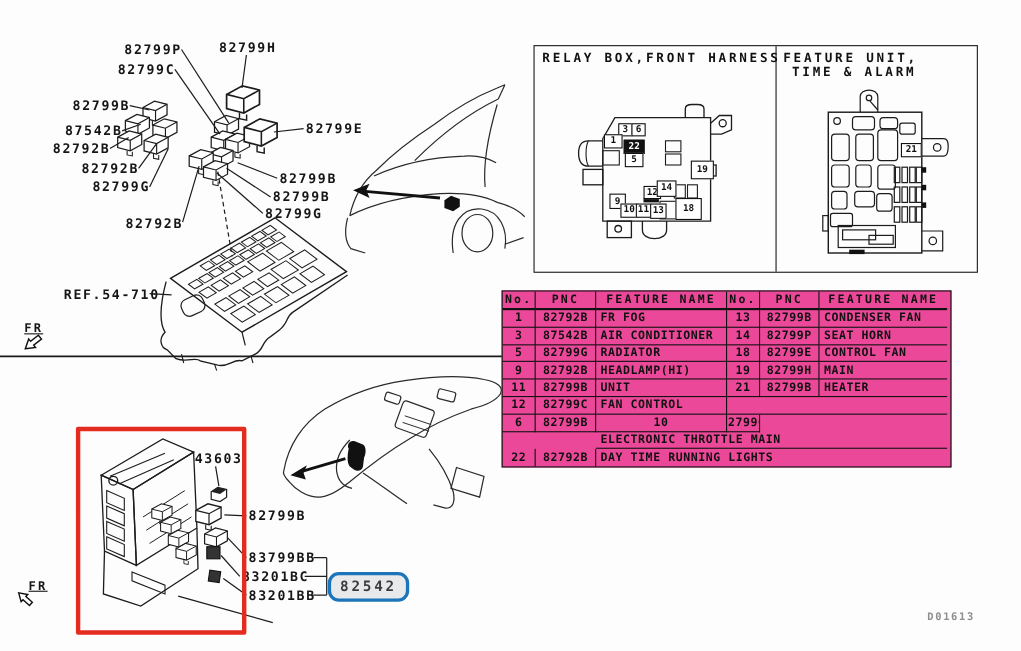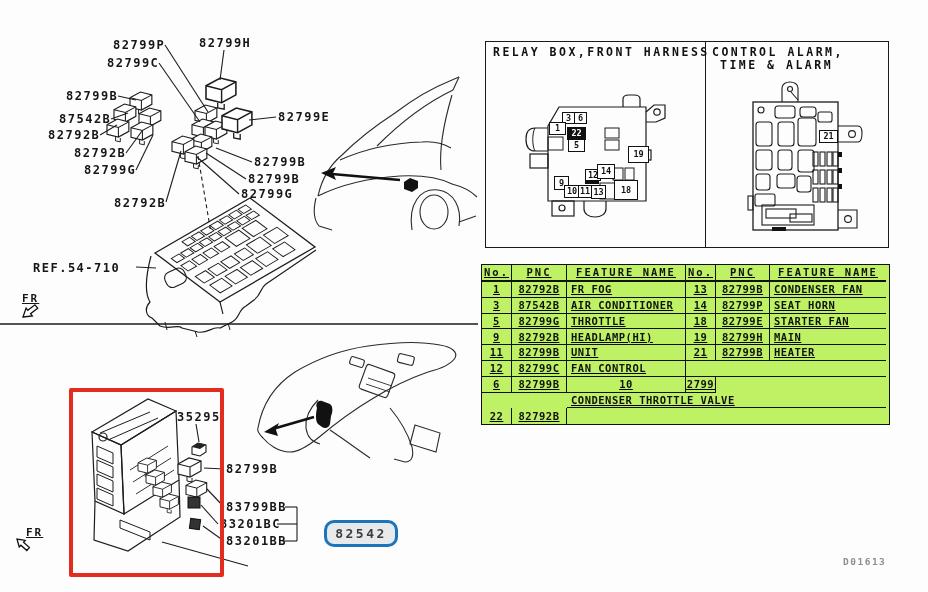--- a/index.html
+++ b/index.html
@@ -12,25 +12,25 @@
          color:#111;white-space:nowrap;z-index:3;}
   .panelbox{position:absolute;left:485px;top:41px;width:402px;height:205px;border:1.6px solid #1a1a1a;z-index:1;}
   .paneldiv{position:absolute;left:219px;top:0;width:0;height:205px;border-left:1.4px solid #1a1a1a;}
   .co{position:absolute;border:1.2px solid #111;background:#fff;color:#111;
       font:700 8.5px/1 "DejaVu Sans Mono",monospace;display:flex;align-items:center;justify-content:center;z-index:4;}
   .co.dark{background:#111;color:#fff;}
   .redbox{position:absolute;left:69px;top:388px;width:147px;height:181px;border:4px solid #e32b20;
           border-radius:2px;z-index:5;background:transparent;}
   .bluebox{position:absolute;left:298px;top:520px;width:74px;height:27px;border:3px solid #1c75bb;
            border-radius:10px;background:#e7e9ea;display:flex;align-items:center;justify-content:center;
-           font:700 13px "DejaVu Sans Mono",monospace;letter-spacing:2.5px;color:#3c3c3c;z-index:6;box-sizing:border-box;margin-left:26px;}
+           font:700 13px "DejaVu Sans Mono",monospace;letter-spacing:2.5px;color:#3c3c3c;z-index:6;box-sizing:border-box;}
   
-  .ptable{position:absolute;left:481px;top:264px;width:407px;border:1.6px solid #111;z-index:3;
+  .ptable{position:absolute;left:456px;top:264px;width:407px;border:1.6px solid #111;z-index:3;
           display:grid;grid-template-columns:30px 55px 119px 30px 54px 116px;
-          grid-template-rows:17px repeat(9,15.8px);background:#bef264;box-sizing:content-box;text-decoration:underline;}
+          grid-template-rows:17px repeat(9,15.8px);background:#ec4899;box-sizing:content-box;}
   .ptable div{border-right:1px solid #111;border-bottom:1px solid #111;
               font:700 10.5px/1 "DejaVu Sans Mono",monospace;color:#111;
               display:flex;align-items:center;justify-content:center;letter-spacing:0.5px;overflow:hidden;}
   .ptable .hd{border-bottom:2px solid #111;letter-spacing:2px;}
   .ptable .feat{justify-content:flex-start;padding-left:4px;text-align:center;}
   .ptable .nr{border-right:none;}
   .ptable .nb{border-bottom:none;}
   .ptable .sp3{grid-column:span 3;}
   .frlabel{position:absolute;font:700 11px "DejaVu Sans Mono",monospace;letter-spacing:2px;color:#161616;z-index:2;text-decoration:underline;}
   .doccode{position:absolute;left:843px;top:556px;font:700 9.5px "DejaVu Sans Mono",monospace;
@@ -287,39 +287,39 @@
   <div class="plabel" style="left:66px;top:90px">82799B</div>
   <div class="plabel" style="left:59px;top:113px">87542B</div>
   <div class="plabel" style="left:48px;top:129px">82792B</div>
   <div class="plabel" style="left:74px;top:147px">82792B</div>
   <div class="plabel" style="left:84px;top:164px">82799G</div>
   <div class="plabel" style="left:278px;top:111px">82799E</div>
   <div class="plabel" style="left:254px;top:156px">82799B</div>
   <div class="plabel" style="left:248px;top:173px">82799B</div>
   <div class="plabel" style="left:241px;top:188px">82799G</div>
   <div class="plabel" style="left:114px;top:197px">82792B</div>
-  <div class="plabel" style="left:33px;top:262px">REF.54-710</div>
+  <div class="plabel" style="left:58px;top:262px">REF.54-710</div>
 
   <div class="frlabel" style="left:22px;top:292px">FR</div>
   <div class="frlabel" style="left:26px;top:526px">FR</div>
 
-  <div class="plabel" style="left:177px;top:411px">35295</div>
+  <div class="plabel" style="left:177px;top:411px">43603</div>
   <div class="plabel" style="left:226px;top:463px">82799B</div>
   <div class="plabel" style="left:226px;top:501px">83799BB</div>
   <div class="plabel" style="left:220px;top:518px">83201BC</div>
   <div class="plabel" style="left:226px;top:535px">83201BB</div>
 
   <div class="redbox"></div>
   <div class="bluebox">82542</div>
 
   <div class="panelbox">
     <div class="paneldiv"></div>
   </div>
   <div class="title" style="left:493px;top:46px">RELAY BOX,FRONT HARNESS</div>
-  <div class="title" style="left:712px;top:46px">CONTROL ALARM,</div>
+  <div class="title" style="left:712px;top:46px">FEATURE UNIT,</div>
   <div class="title" style="left:720px;top:59px">TIME &amp; ALARM</div>
 
   <div class="co" style="left:562px;top:112px;width:11px;height:10px">3</div>
   <div class="co" style="left:574px;top:112px;width:11px;height:10px">6</div>
   <div class="co" style="left:549px;top:122px;width:15px;height:11px">1</div>
   <div class="co dark" style="left:567px;top:127px;width:17px;height:11px">22</div>
   <div class="co" style="left:568px;top:139px;width:15px;height:11px">5</div>
   <div class="co" style="left:628px;top:146px;width:19px;height:15px">19</div>
   <div class="co" style="left:554px;top:176px;width:13px;height:12px">9</div>
   <div class="co" style="left:585px;top:169px;width:14px;height:10px">12</div>
@@ -348,24 +348,24 @@
 
     <div>3</div>
     <div>87542B</div>
     <div class="feat">AIR CONDITIONER</div>
     <div>14</div>
     <div>82799P</div>
     <div class="feat nr">SEAT HORN</div>
 
     <div>5</div>
     <div>82799G</div>
-    <div class="feat">THROTTLE</div>
+    <div class="feat">RADIATOR</div>
     <div>18</div>
     <div>82799E</div>
-    <div class="feat nr">STARTER FAN</div>
+    <div class="feat nr">CONTROL FAN</div>
 
     <div>9</div>
     <div>82792B</div>
     <div class="feat">HEADLAMP(HI)</div>
     <div>19</div>
     <div>82799H</div>
     <div class="feat nr">MAIN</div>
 
     <div>11</div>
     <div>82799B</div>
@@ -377,20 +377,21 @@
     <div>12</div>
     <div>82799C</div>
     <div class="feat">FAN CONTROL</div>
     <div class="sp3 nr"></div>
 
     <div>6</div>
     <div>82799B</div>
 
     <div>10</div>
     <div>82799G</div>
-    <div class="feat nr" style="grid-column:3 / 7">CONDENSER THROTTLE VALVE</div>
+    <div class="feat nr" style="grid-column:3 / 7">ELECTRONIC THROTTLE MAIN</div>
 
     <div class="nb">22</div>
     <div class="nb">82792B</div>
+    <div class="feat nr nb" style="grid-column:3 / 7">DAY TIME RUNNING LIGHTS</div>
   </div>
 
   <div class="doccode">D01613</div>
 </div>
 
 </body></html>

